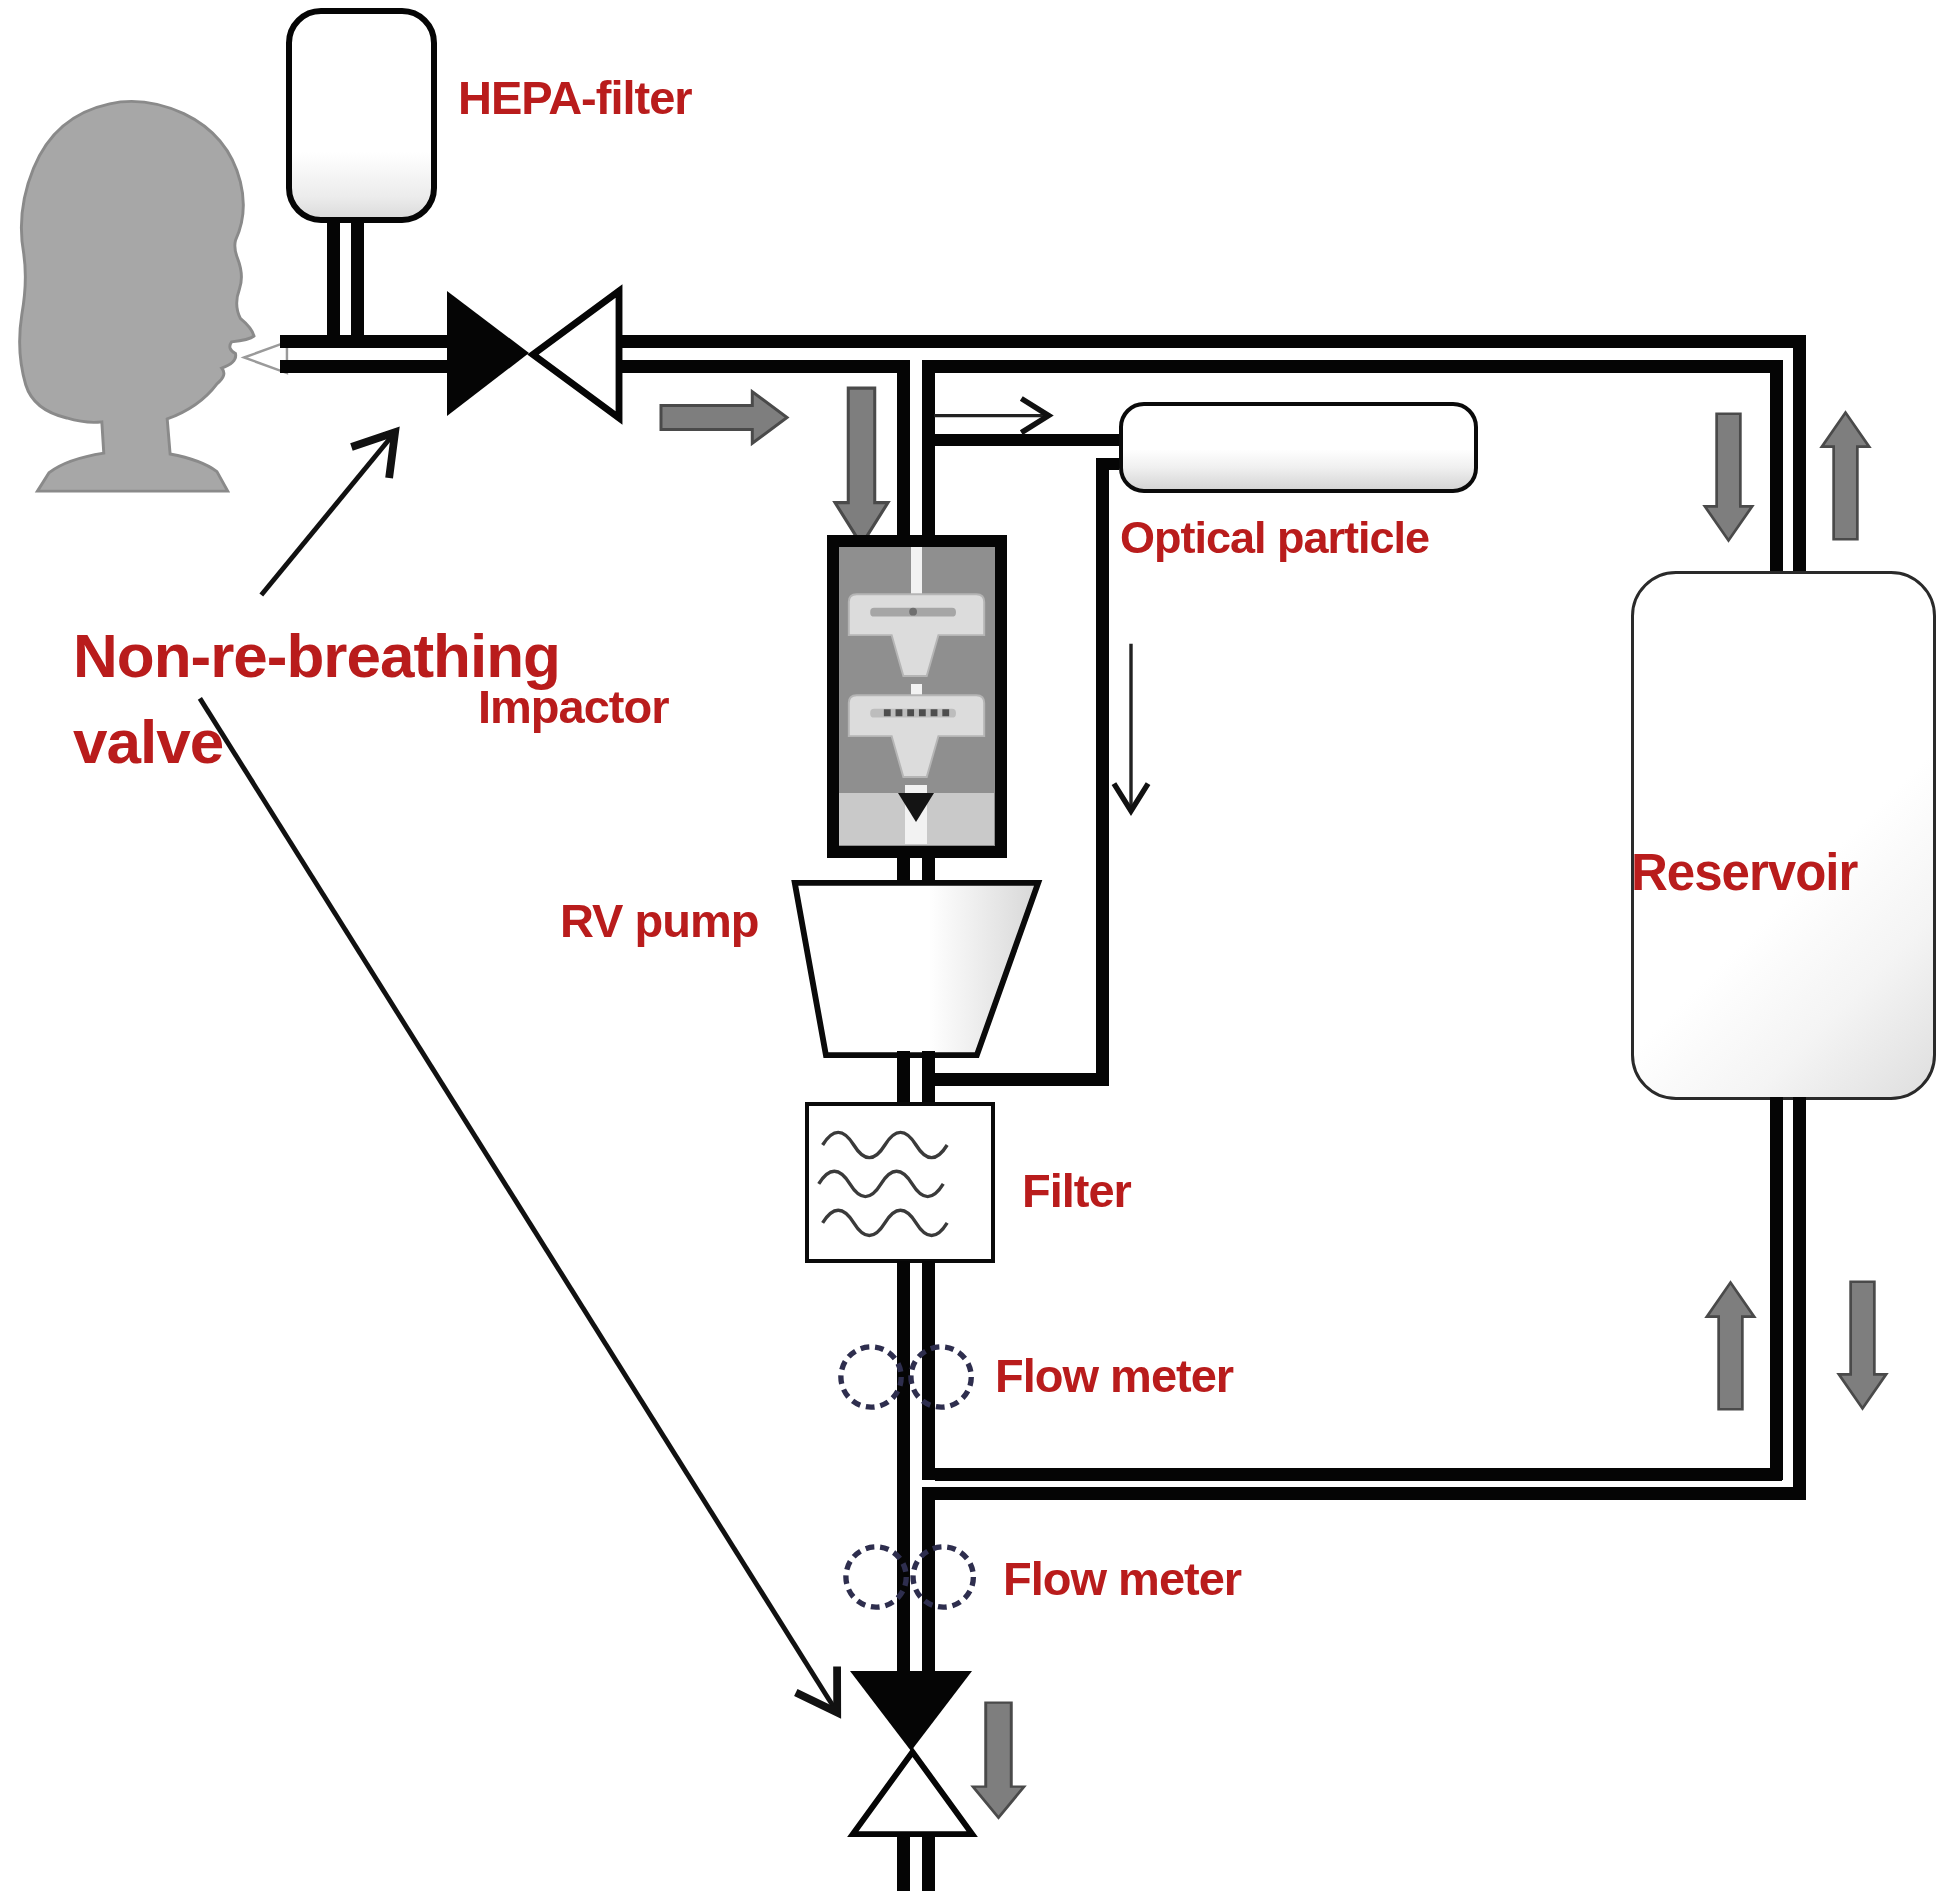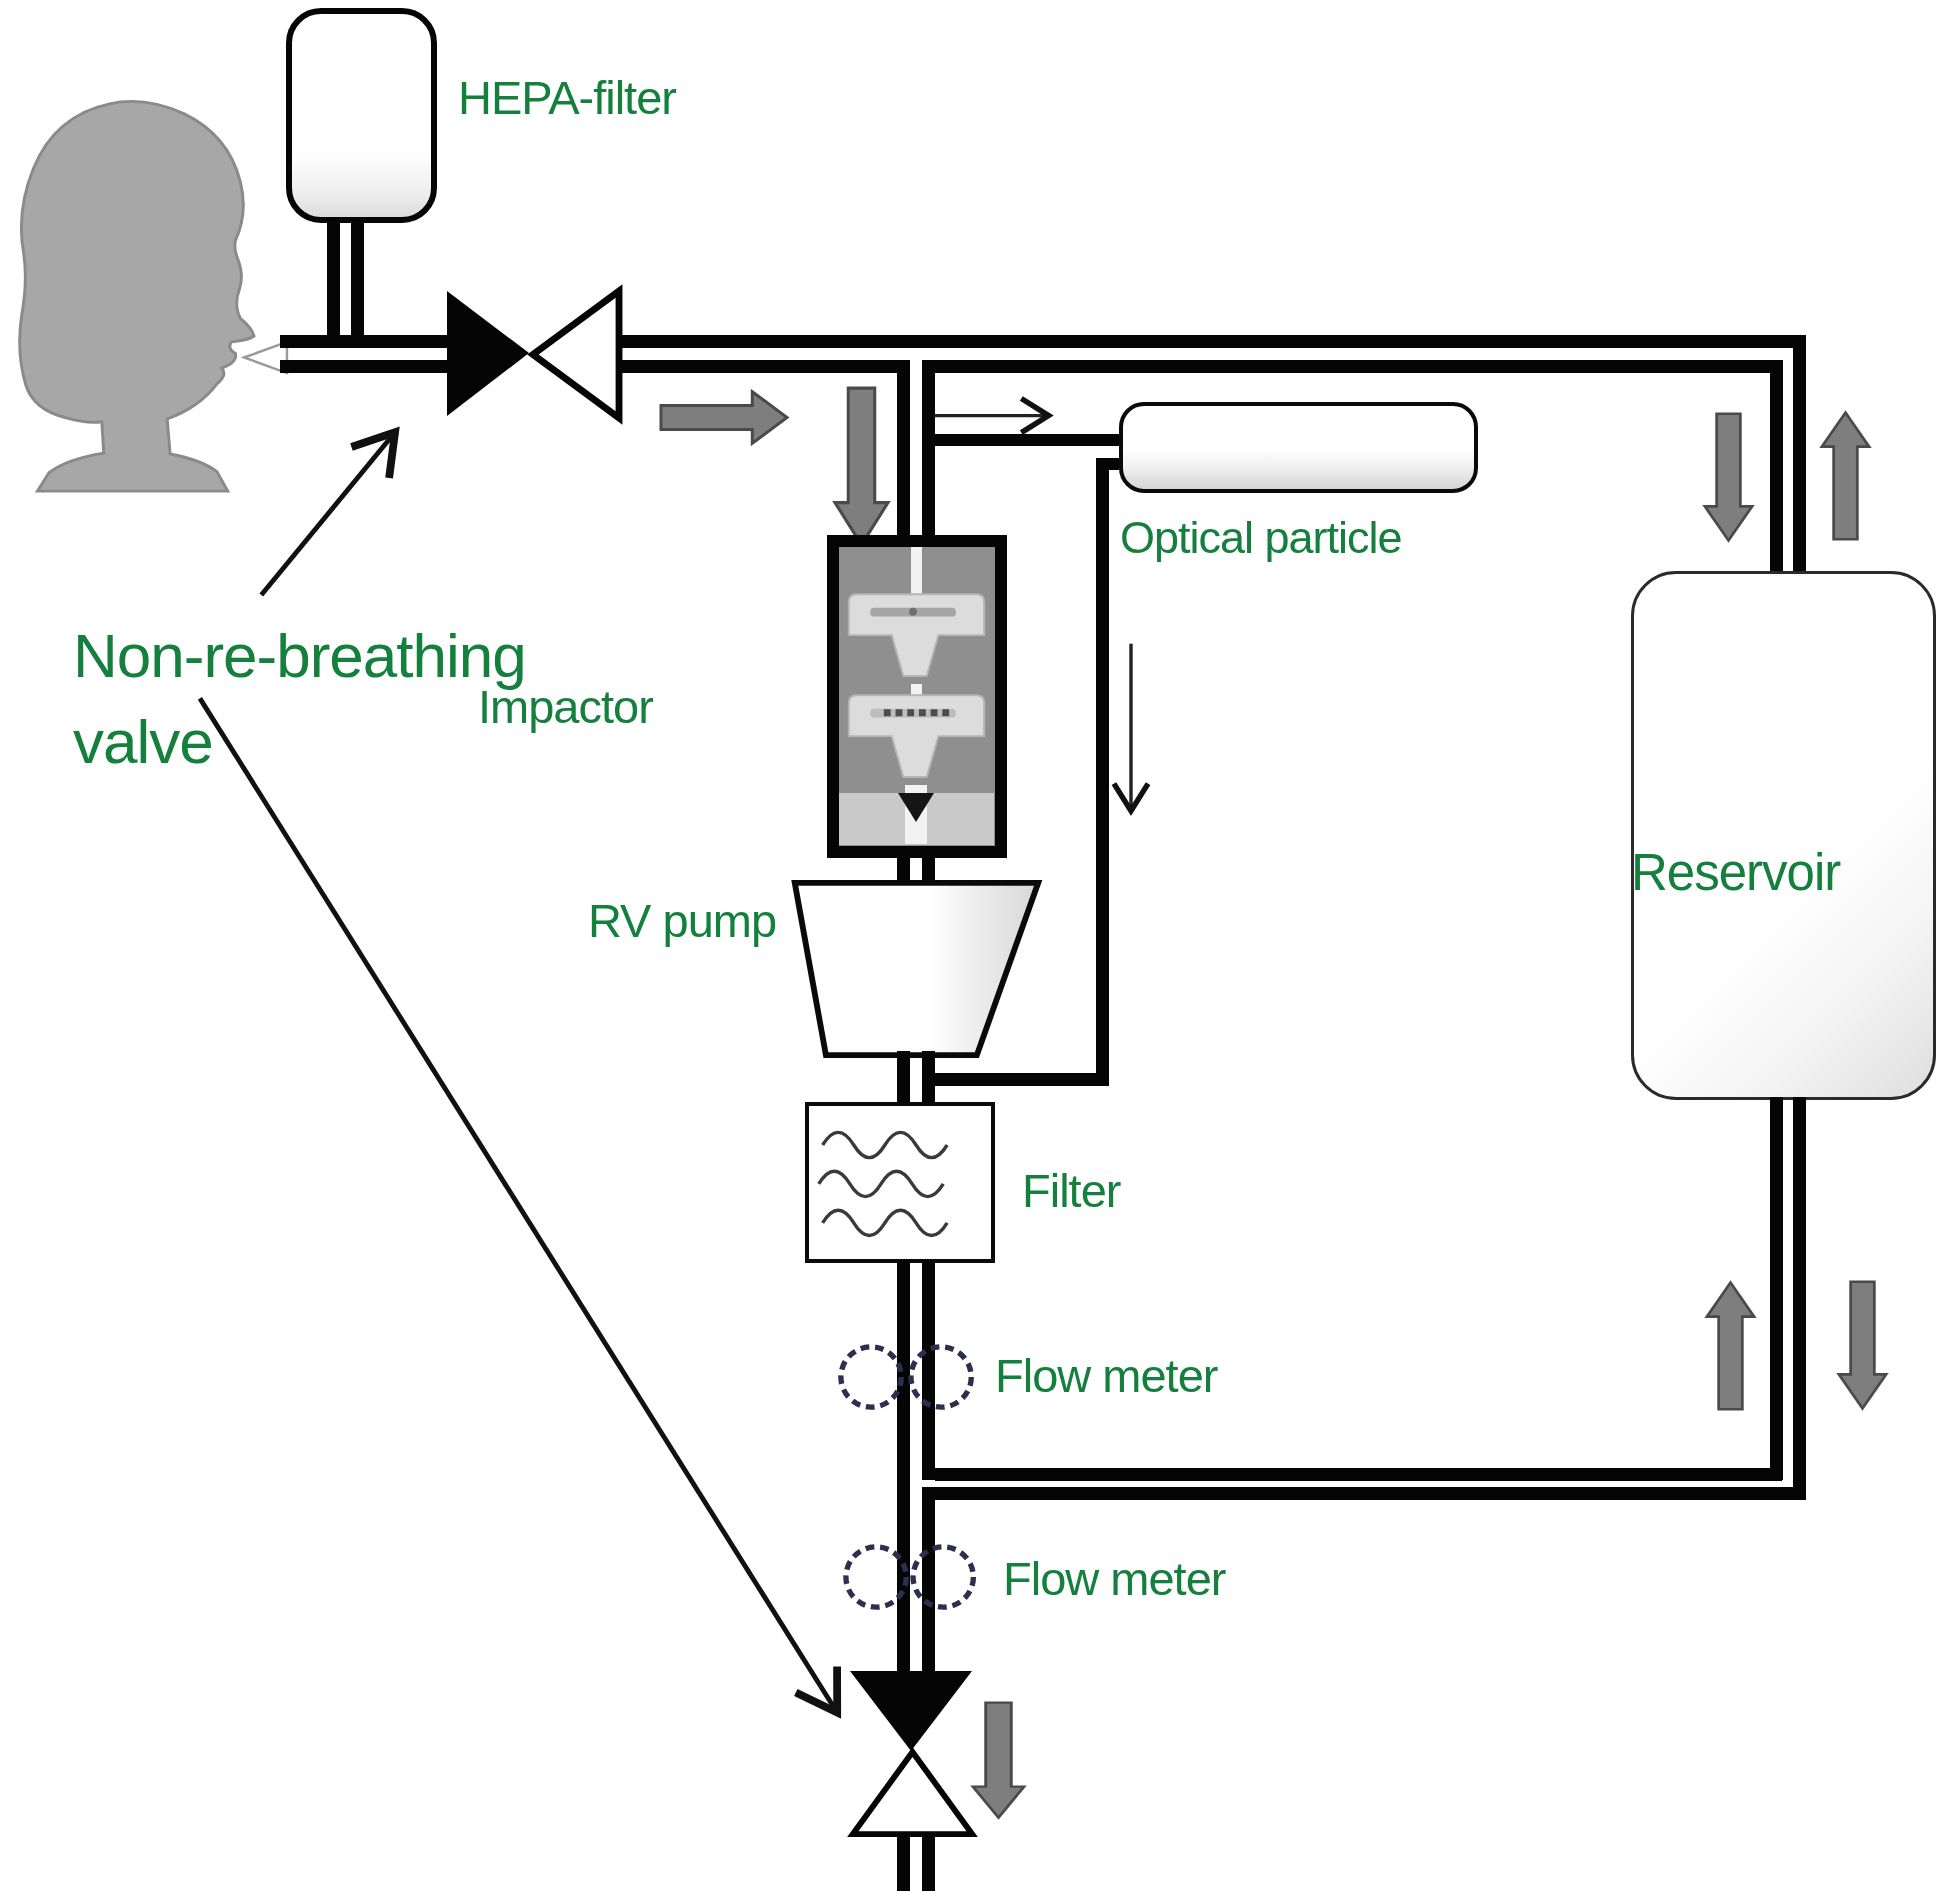--- a/index.html
+++ b/index.html
@@ -1,20 +1,20 @@
 <!DOCTYPE html>
 <html style="--background: #ffffff; --tube: #050505; --flow-arrow-fill: #7e7e7e; --flow-arrow-border: #4a4a4a; --head-fill: #a7a7a7; --head-stroke: #8a8a8a; --impactor-body: #8f8f8f; --impactor-stage: #dcdcdc; --impactor-base: #c9c9c9; --flow-meter-stroke: #2e2e4e; --annotation: #111111;"><head>
 <meta charset="utf-8">
 <style>
   html,body{margin:0;padding:0;background:#fff;}
   #canvas{position:relative;width:1950px;height:1891px;background:var(--background,#fff);
           font-family:"Liberation Sans",sans-serif;overflow:hidden;}
   .bar{position:absolute;background:var(--tube,#000);}
   .abs{position:absolute;}
-  .lbl{position:absolute;font-weight:normal;color:#15803d;white-space:nowrap;
+  .lbl{position:absolute;font-weight:bold;color:#b91c1c;white-space:nowrap;
        font-size:47px;letter-spacing:-1px;line-height:1.1;}
   .lbl.small{font-size:62px;}
   .ctr{text-align:left;}
   .tri{position:absolute;width:0;height:0;}
   svg{display:block;overflow:visible;}
 </style>
 </head>
 <body>
 
 <div id="canvas">
@@ -94,21 +94,21 @@
 
   <svg class="abs" style="left:786px;top:876px" width="259" height="185" viewBox="0 0 266 190">
     <defs>
       <linearGradient id="pumpg" x1="0" y1="0" x2="1" y2="0">
         <stop offset="0.55" stop-color="#ffffff"></stop>
           <stop offset="1" stop-color="#d7d7d7"></stop>
       </linearGradient>
     </defs>
     <polygon points="9,7 259,7 196,184 41,184" fill="url(#pumpg)" stroke="#0a0a0a" stroke-width="6"></polygon>
   </svg>
-  <div class="lbl" style="left:588px;top:895px;">RV pump</div>
+  <div class="lbl" style="left:560px;top:895px;">RV pump</div>
 
   <div class="bar" style="left:897px;top:1051px;width:12.7px;height:55px;"></div>
   <div class="bar" style="left:922px;top:1051px;width:12.7px;height:55px;"></div>
 
   <div class="abs" style="left:1119px;top:402px;width:359px;height:91px;box-sizing:border-box;
               border:4.9px solid #0a0a0a;border-radius:25px;
               background:linear-gradient(180deg,#ffffff 52%,#f0f0f0 74%,#d5d5d5 100%);"></div>
   <div class="lbl ctr" style="left:1120px;top:513px;width:359px;font-size:45px;">Optical particle</div>
 
   <div class="bar" style="left:1096px;top:458px;width:23.4px;height:11.7px;"></div>

